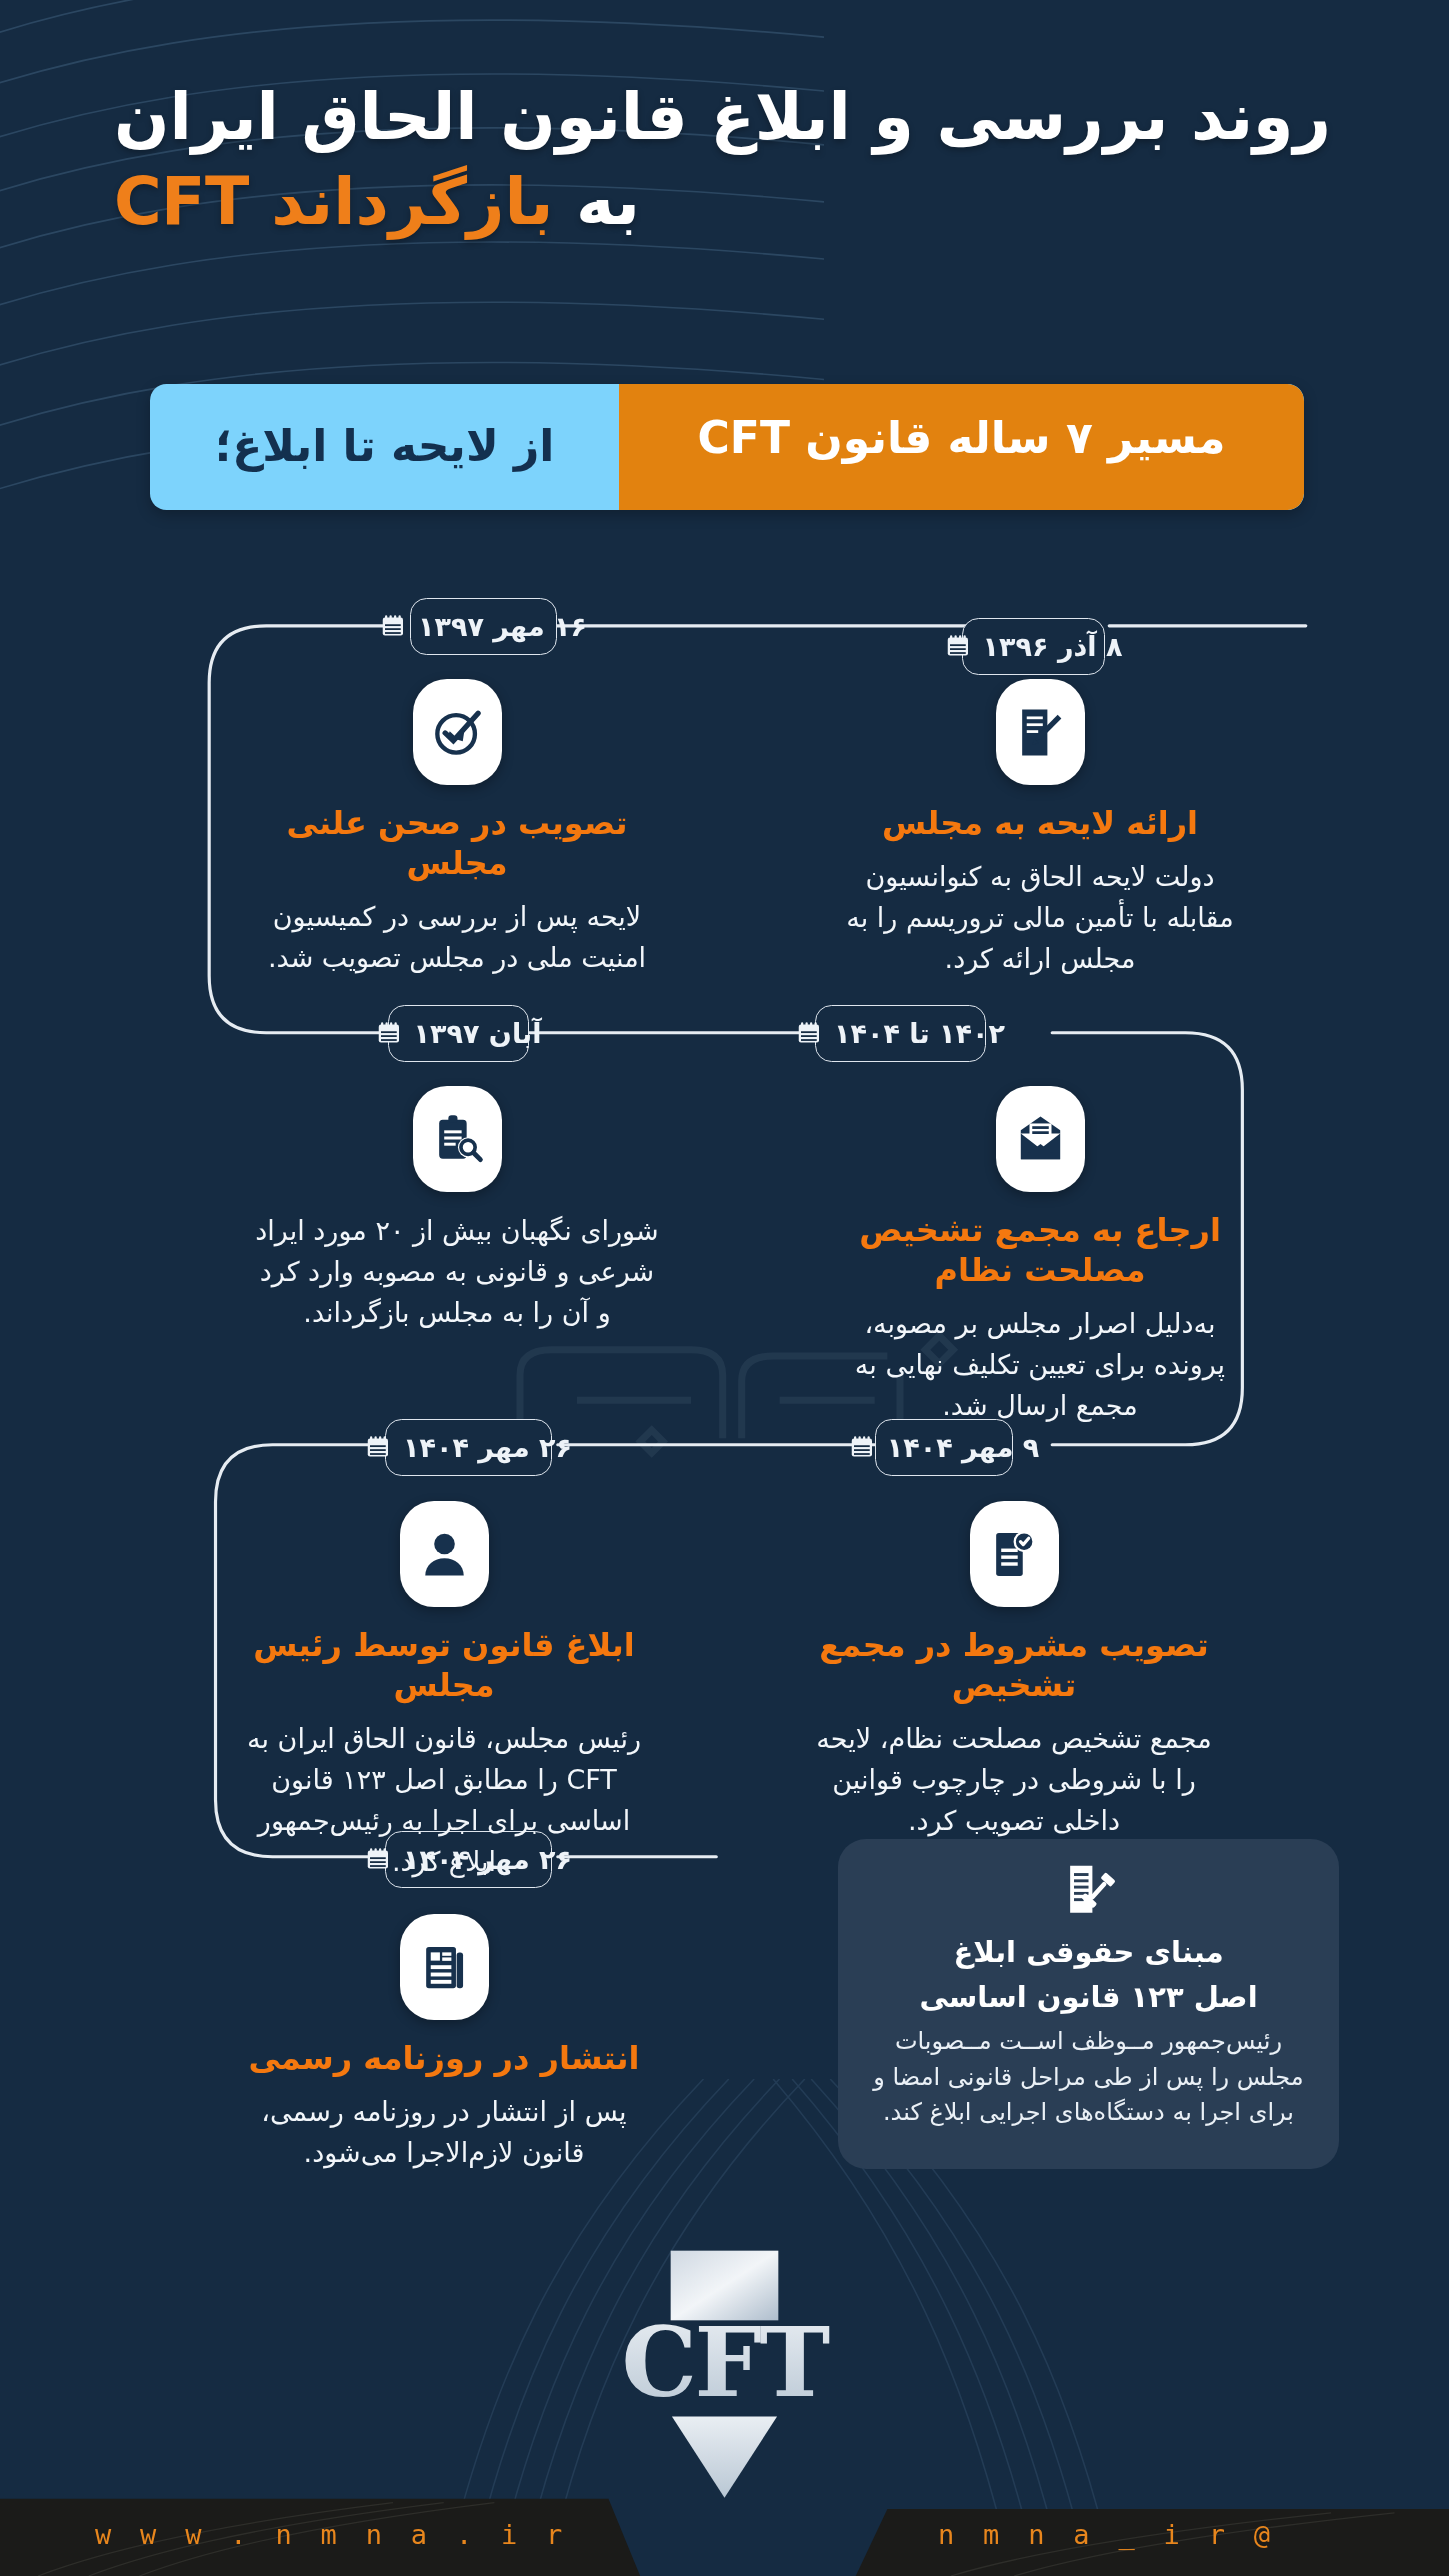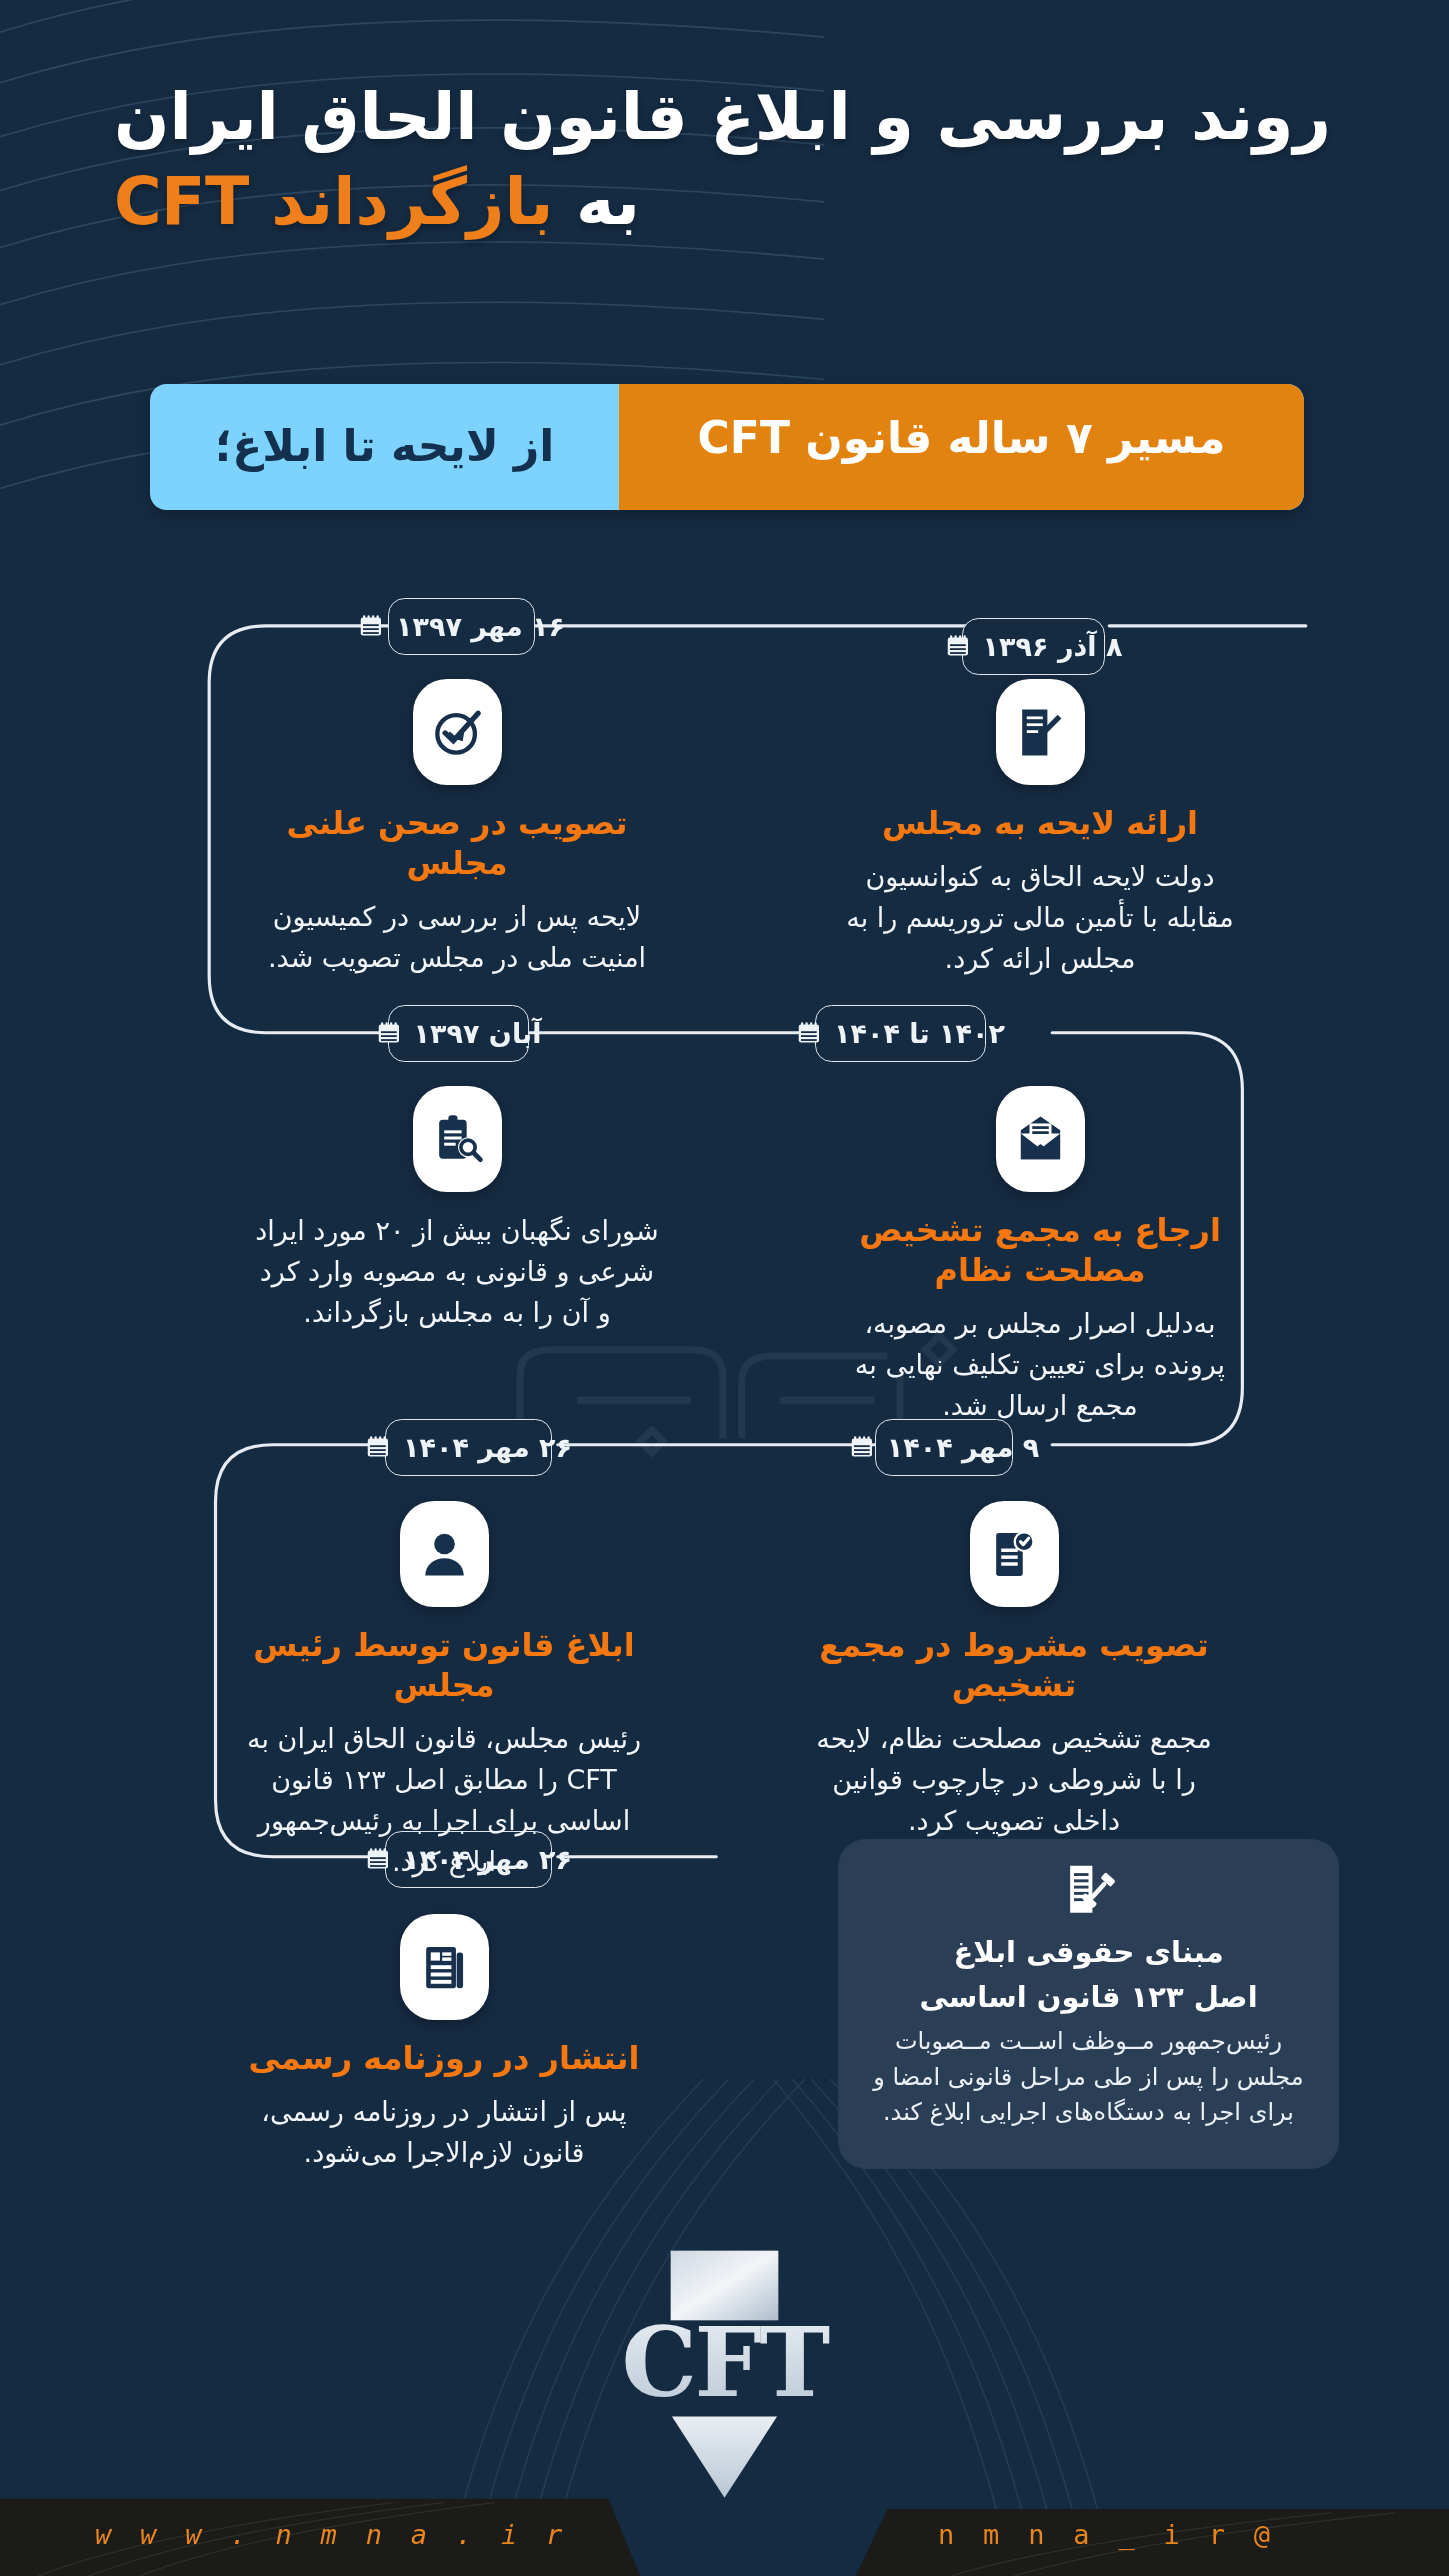--- a/index.html
+++ b/index.html
@@ -114,21 +114,21 @@
 
   
   .footer-logo { position:absolute; left:601px; top:2244px; width:247px; height:254px; }
   .footer-bar { position:absolute; left:0; top:2490px; width:1449px; height:86px; }
   .footer-left, .footer-right {
     position:absolute; top:2509px; height:51px;
     display:flex; align-items:center;
     font-family:"DejaVu Sans Mono","Liberation Mono",monospace;
     font-size:27px; color:#e8861d; letter-spacing:6.3px;
   }
-  .footer-left  { left:95px;font-style:italic; }
+  .footer-left  { left:95px; }
   .footer-right { left:938px; }
 </style>
 </head>
 <body>
 
 <svg class="bg-lines-top" viewBox="0 0 1700 1500" preserveAspectRatio="none">
   <g fill="none" stroke="#3e5e7c" stroke-width="2.6">
     <path d="M-60,260 C340,-40 900,-120 1720,-40"></path>
     <path d="M-60,330 C340,30 900,-50 1720,30"></path>
     <path d="M-60,400 C340,100 900,20 1720,100"></path>
@@ -215,21 +215,21 @@
     <rect x="4" y="2" width="2" height="4" rx="1"></rect>
       <rect x="8" y="2" width="2" height="4" rx="1"></rect>
     <rect x="12" y="2" width="2" height="4" rx="1"></rect>
       <rect x="16" y="2" width="2" height="4" rx="1"></rect>
     <rect x="4" y="10" width="14" height="1.6" fill="#152b42"></rect>
     <rect x="4" y="13.5" width="14" height="1.6" fill="#152b42"></rect>
     <rect x="4" y="17" width="14" height="1.6" fill="#152b42"></rect>
   </svg>
 </div>
 
-<div class="pill" style="left:388px; top:598px; width:147px;">
+<div class="pill" style="left:410px; top:598px; width:147px;">
   <span class="pill-text">۱۶ مهر ۱۳۹۷</span>
   <svg class="cal-icon" viewBox="0 0 24 24" fill="#eef3f8">
     <rect x="2" y="4" width="18" height="16" rx="2"></rect>
     <rect x="4" y="2" width="2" height="4" rx="1"></rect>
       <rect x="8" y="2" width="2" height="4" rx="1"></rect>
     <rect x="12" y="2" width="2" height="4" rx="1"></rect>
       <rect x="16" y="2" width="2" height="4" rx="1"></rect>
     <rect x="4" y="10" width="14" height="1.6" fill="#152b42"></rect>
     <rect x="4" y="13.5" width="14" height="1.6" fill="#152b42"></rect>
     <rect x="4" y="17" width="14" height="1.6" fill="#152b42"></rect>

